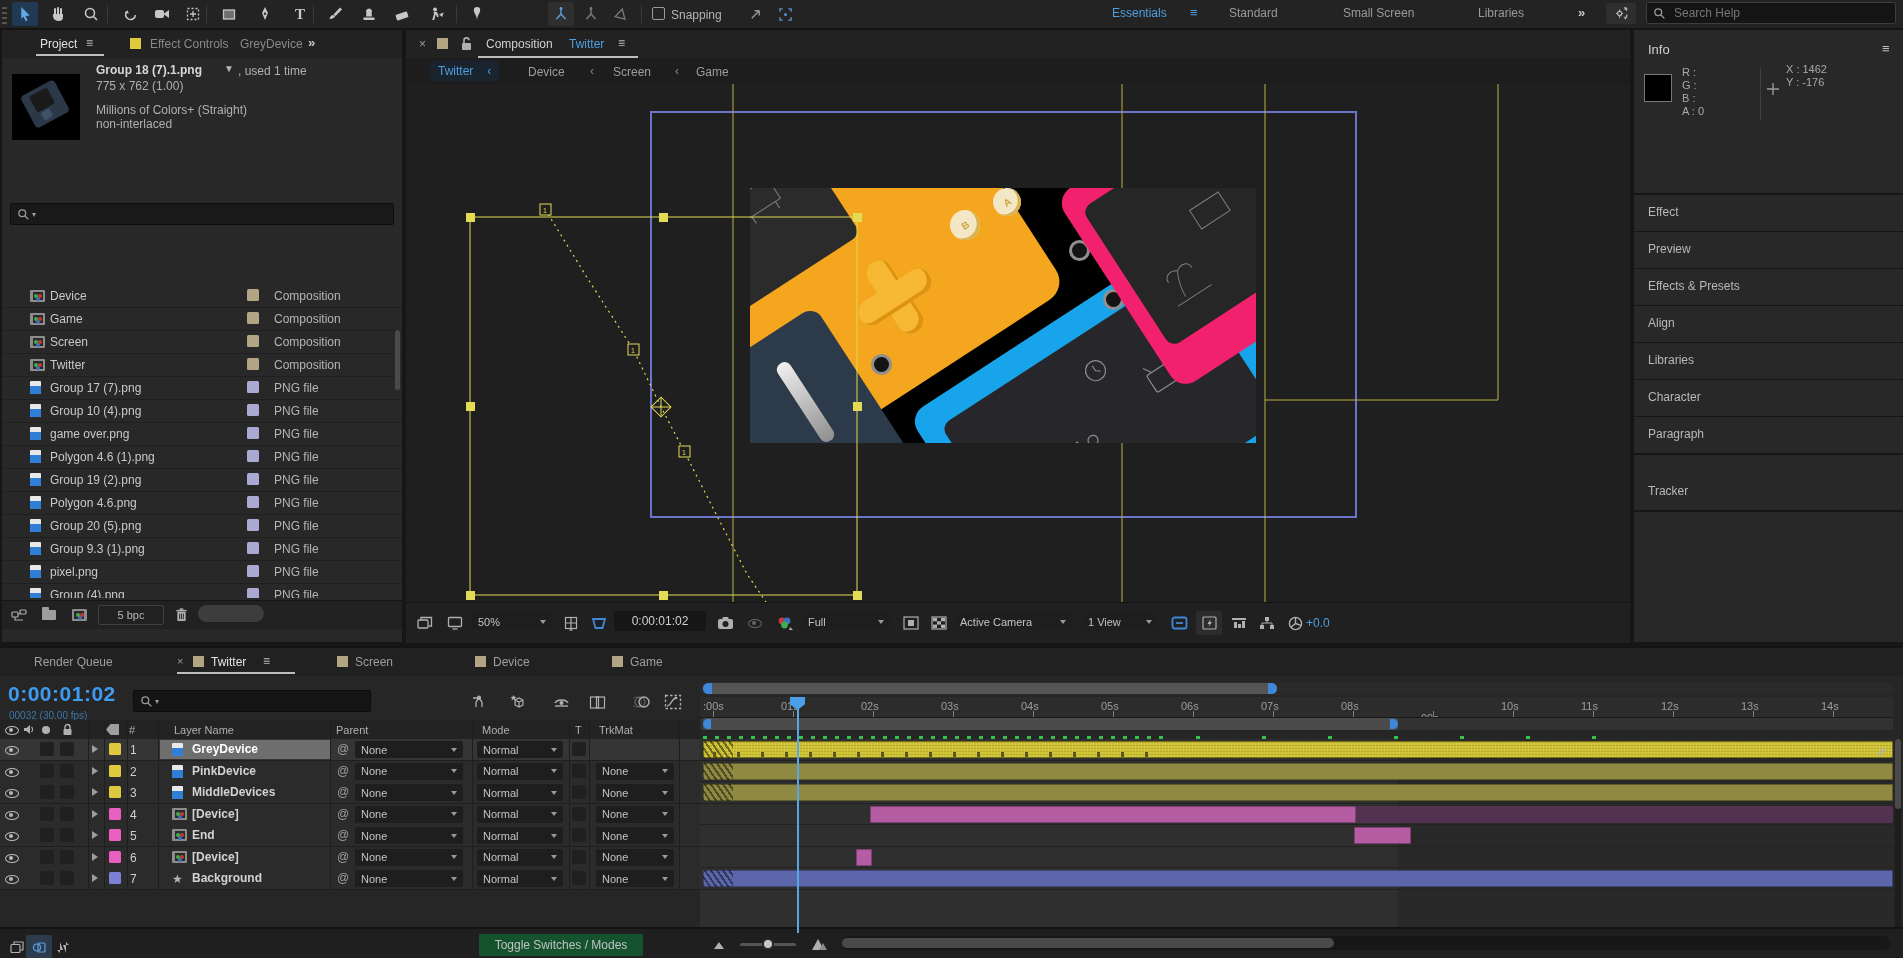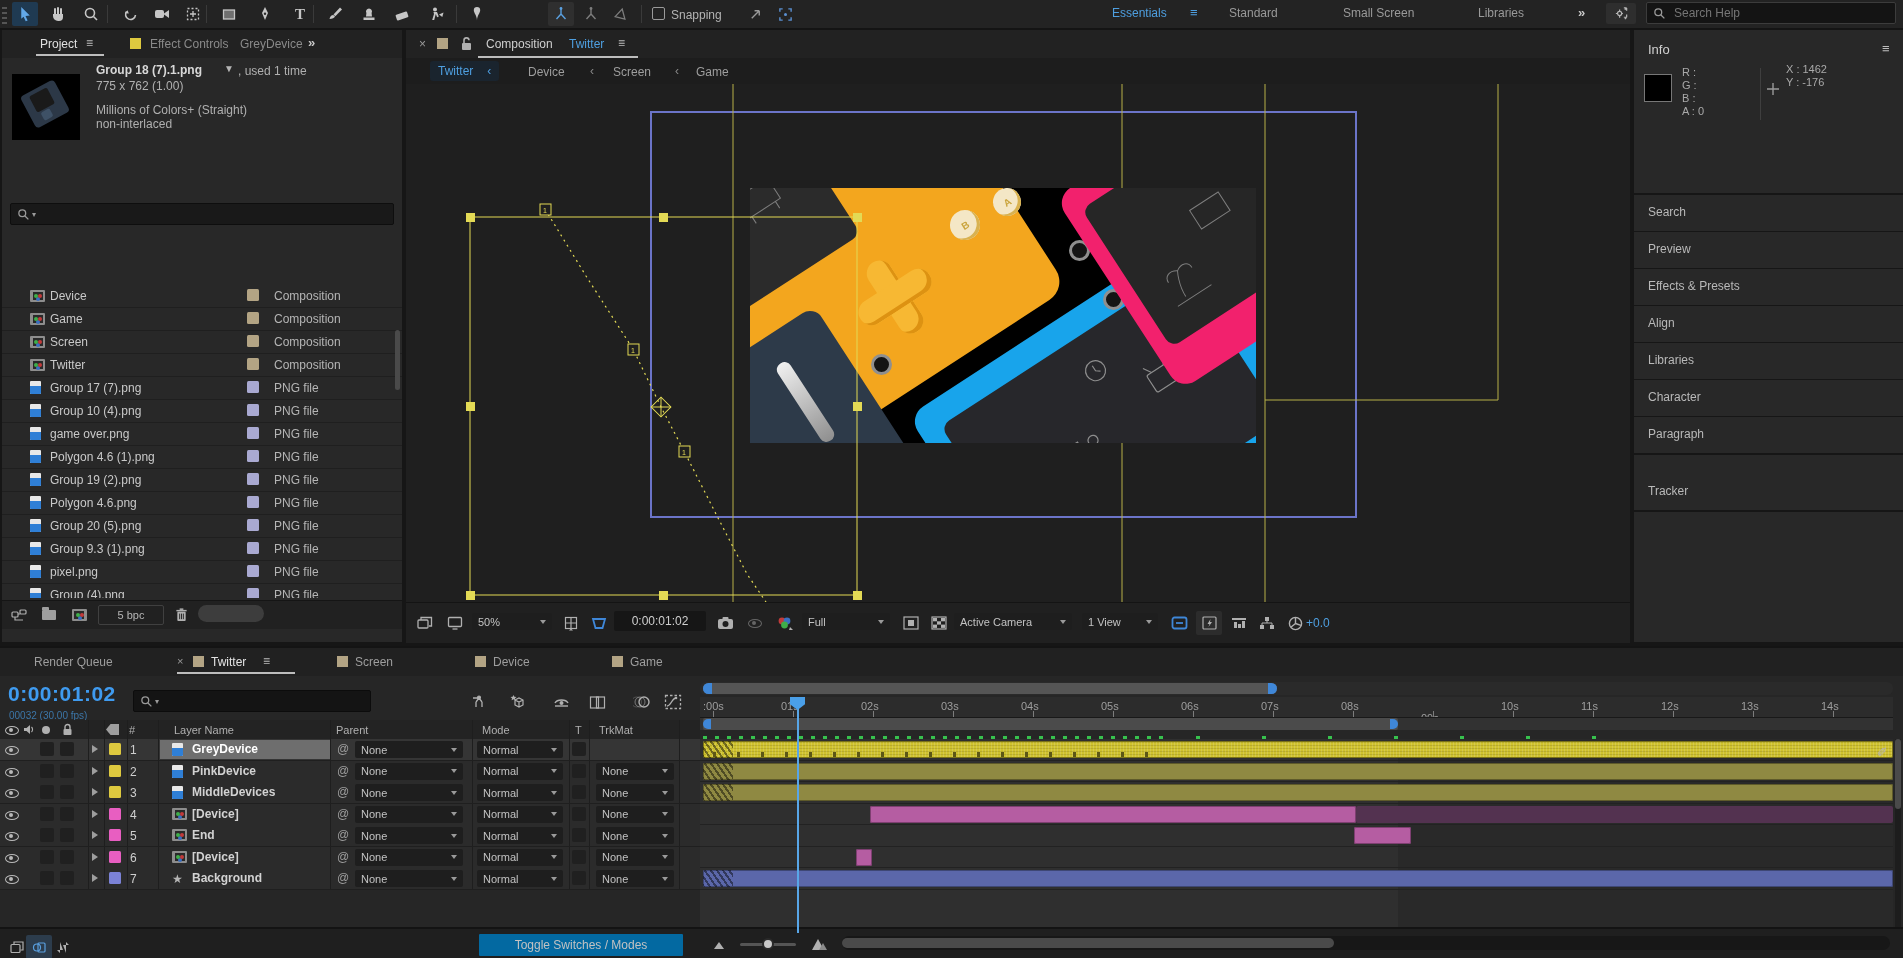--- a/index.html
+++ b/index.html
@@ -660,21 +660,21 @@
     <span class="txt" style="left:48px;top:75px">A : 0</span>
     <div class="sep-v" style="left:126px;top:38px;height:52px;background:#3f3f3f"></div>
     <span class="txt" style="left:152px;top:33px">X : 1462</span>
     <span class="txt" style="left:152px;top:46px">Y : -176</span>
     <svg class="abs" style="left:132px;top:52px" width="14" height="14" viewBox="0 0 14 14">
         <path d="M7 1v12M1 7h12" stroke="#9a9a9a" stroke-width="1.4"></path>
       </svg>
     <div class="abs" style="left:0;top:163px;width:269px;height:2px;background:#161616"></div>
     <div id="side-items">
         <div class="side-item" style="top: 165px;">
-          <span>Search</span>
+          <span>Effect</span>
         </div>
         <div class="side-item" style="top: 202px;">
           <span>Preview</span>
         </div>
         <div class="side-item" style="top: 239px;">
           <span>Effects &amp; Presets</span>
         </div>
         <div class="side-item" style="top: 276px;">
           <span>Align</span>
         </div>
@@ -1034,21 +1034,21 @@
             </g>
           </svg>
       </div>
       <div class="toolbox" style="left:50px;top:6px">
         <svg width="14" height="13" viewBox="0 0 14 13">
             <g fill="#b0b0b0">
               <path d="M4 1v11l-3-3h6zM10 12V1l3 3H7z"></path>
             </g>
           </svg>
       </div>
-      <div class="abs" style="left:479px;top:5px;width:204px;height:22px;background:#0369a1;border-radius:1px;display:flex;align-items:center;justify-content:center">
+      <div class="abs" style="left:479px;top:5px;width:164px;height:22px;background:#14532d;border-radius:1px;display:flex;align-items:center;justify-content:center">
         <span style="color:#c2c2c2;font-size:12px">Toggle Switches / Modes</span>
       </div>
       <svg class="abs" style="left:712px;top:11px" width="14" height="10" viewBox="0 0 14 10">
           <path d="M7 2l5 7H2z" fill="#b0b0b0"></path>
         </svg>
       <div class="abs" style="left:740px;top:14px;width:56px;height:3px;background:#555;border-radius:2px">
         <div class="abs" style="left:22px;top:-5px;width:12px;height:12px;border-radius:50%;background:#c9c9c9;border:2px solid #2a2a2a;box-sizing:border-box"></div>
       </div>
       <svg class="abs" style="left:810px;top:8px" width="20" height="14" viewBox="0 0 20 14">
           <path d="M8 2l6 11H2z" fill="#b0b0b0"></path>

